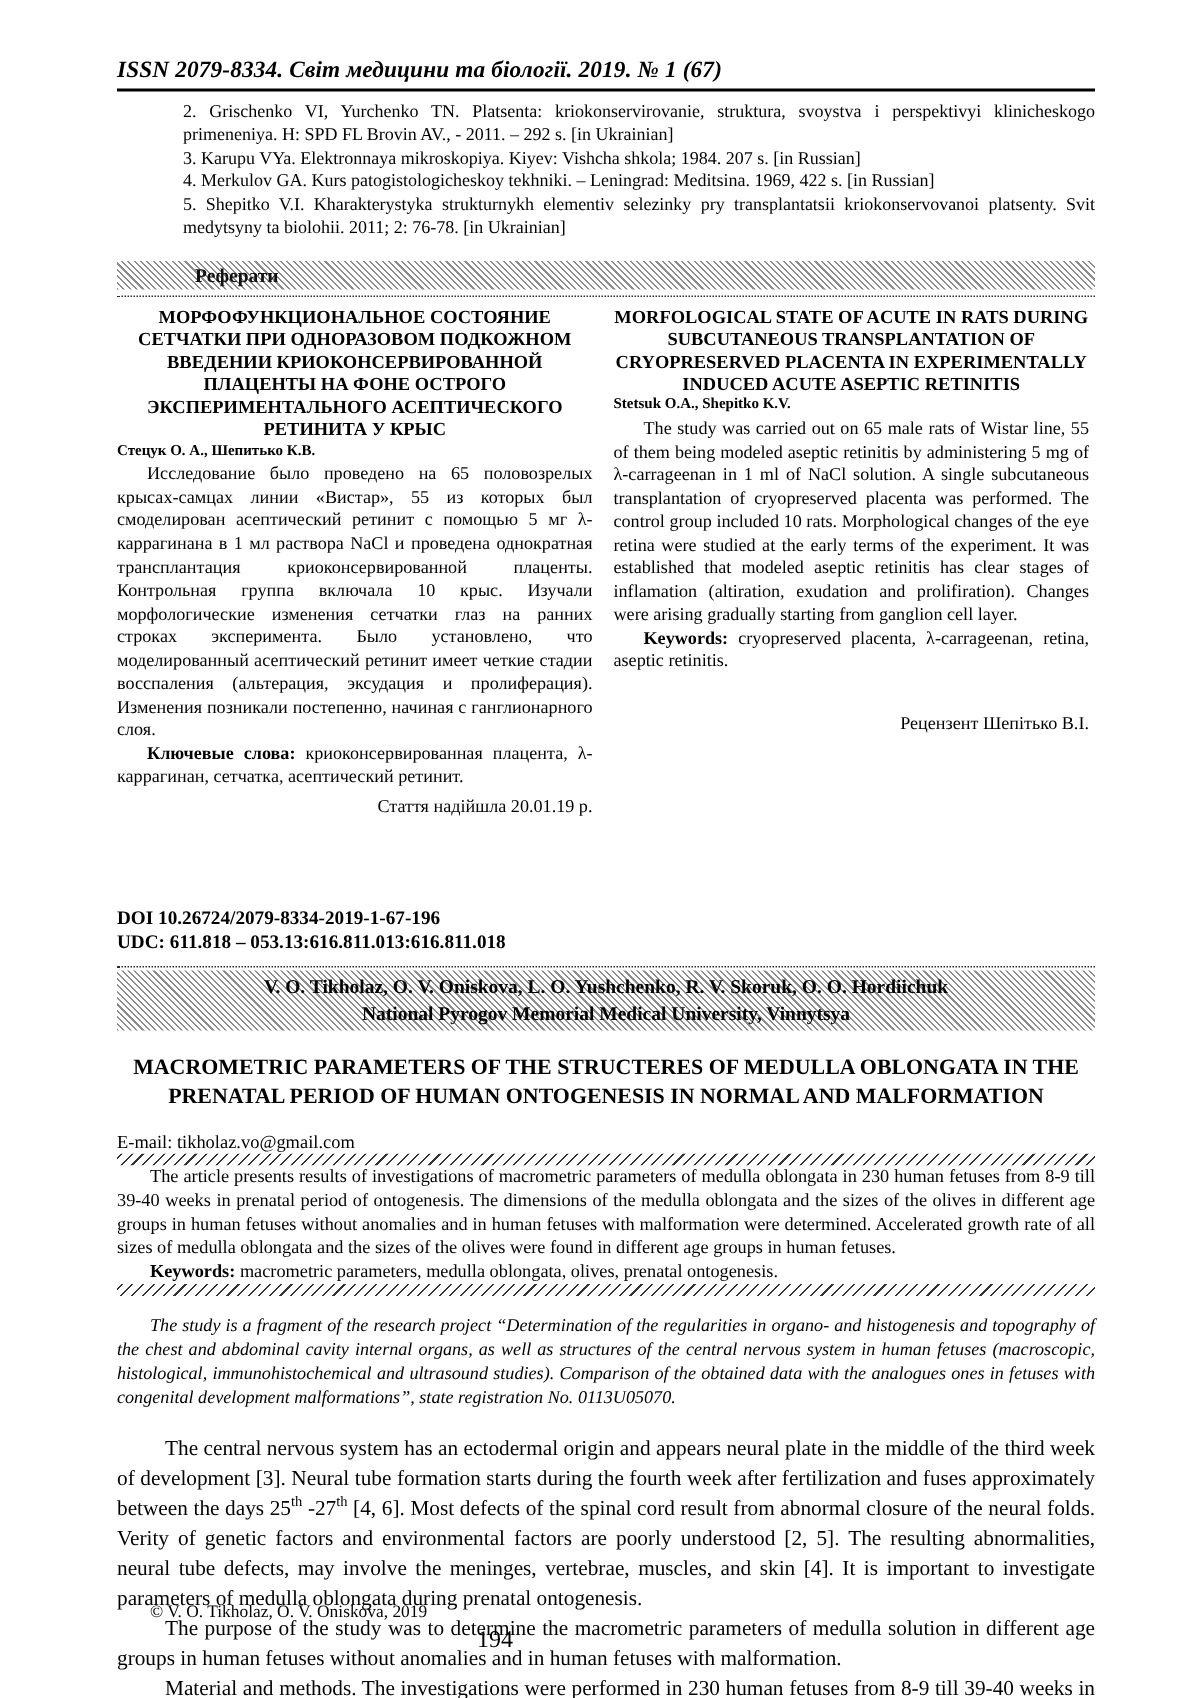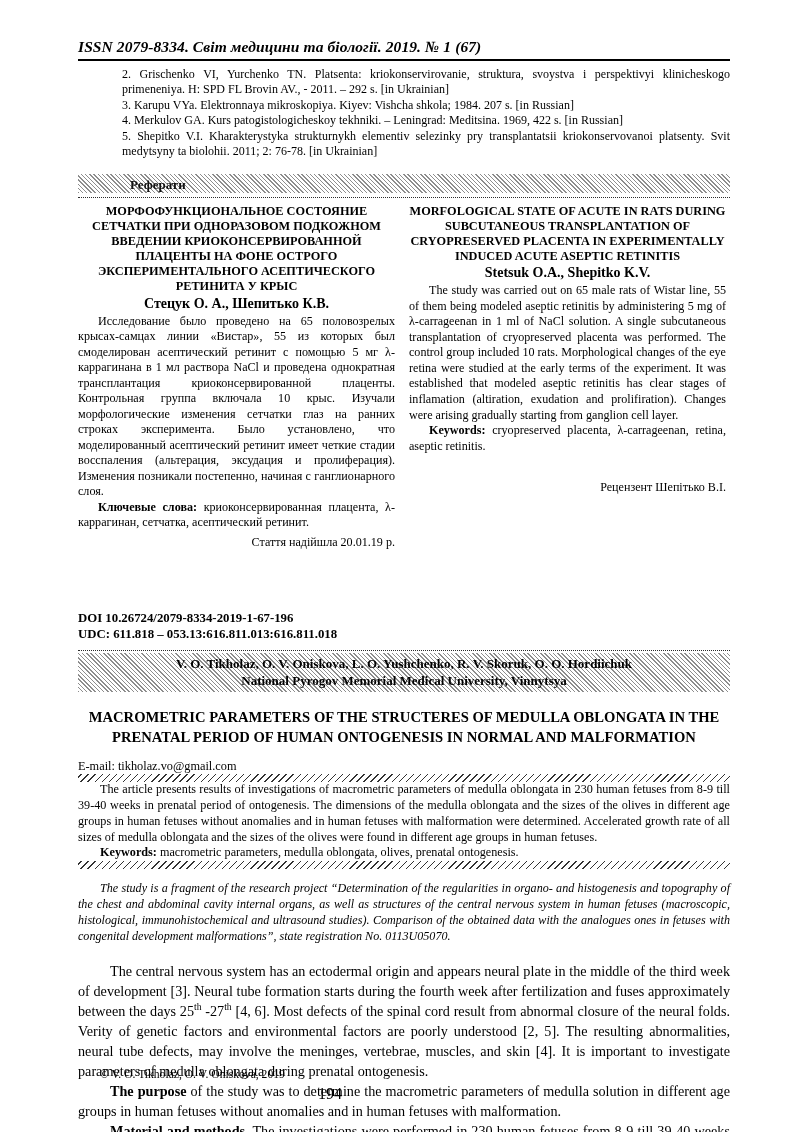--- a/index.html
+++ b/index.html
@@ -91,23 +91,22 @@
     line-height: 1.285;
   }
   .abs-title {
     text-align: center;
     font-weight: bold;
     font-size: 12.3px;
     line-height: 1.23;
     margin: 0;
   }
   .abs-authors {
-    text-align: center;
-    font-weight: bold;
-    font-size: 14px;
+    font-weight: bold;
+    font-size: 10px;
     margin: 0 0 1px 0;
   }
   .abs-body {
     text-align: justify;
     margin: 0;
     text-indent: 20px;
   }
   .abs-keywords {
     text-align: justify;
     margin: 0;
@@ -205,21 +204,21 @@
 
   
   .body-par {
     font-size: 14.2px;
     line-height: 1.41;
     text-align: justify;
     margin: 0;
     text-indent: 32px;
   }
   .body-par.first { margin-top: 16px; }
-  .body-par b { font-weight: bold; }
+  .body-par b { font-weight: normal; }
   sup { font-size: 0.68em; vertical-align: super; line-height: 0; }
 
   
   .footer-copy {
     position: absolute;
     left: 100px;
     top: 1068px;
     font-size: 11.6px;
   }
   .page-number {

